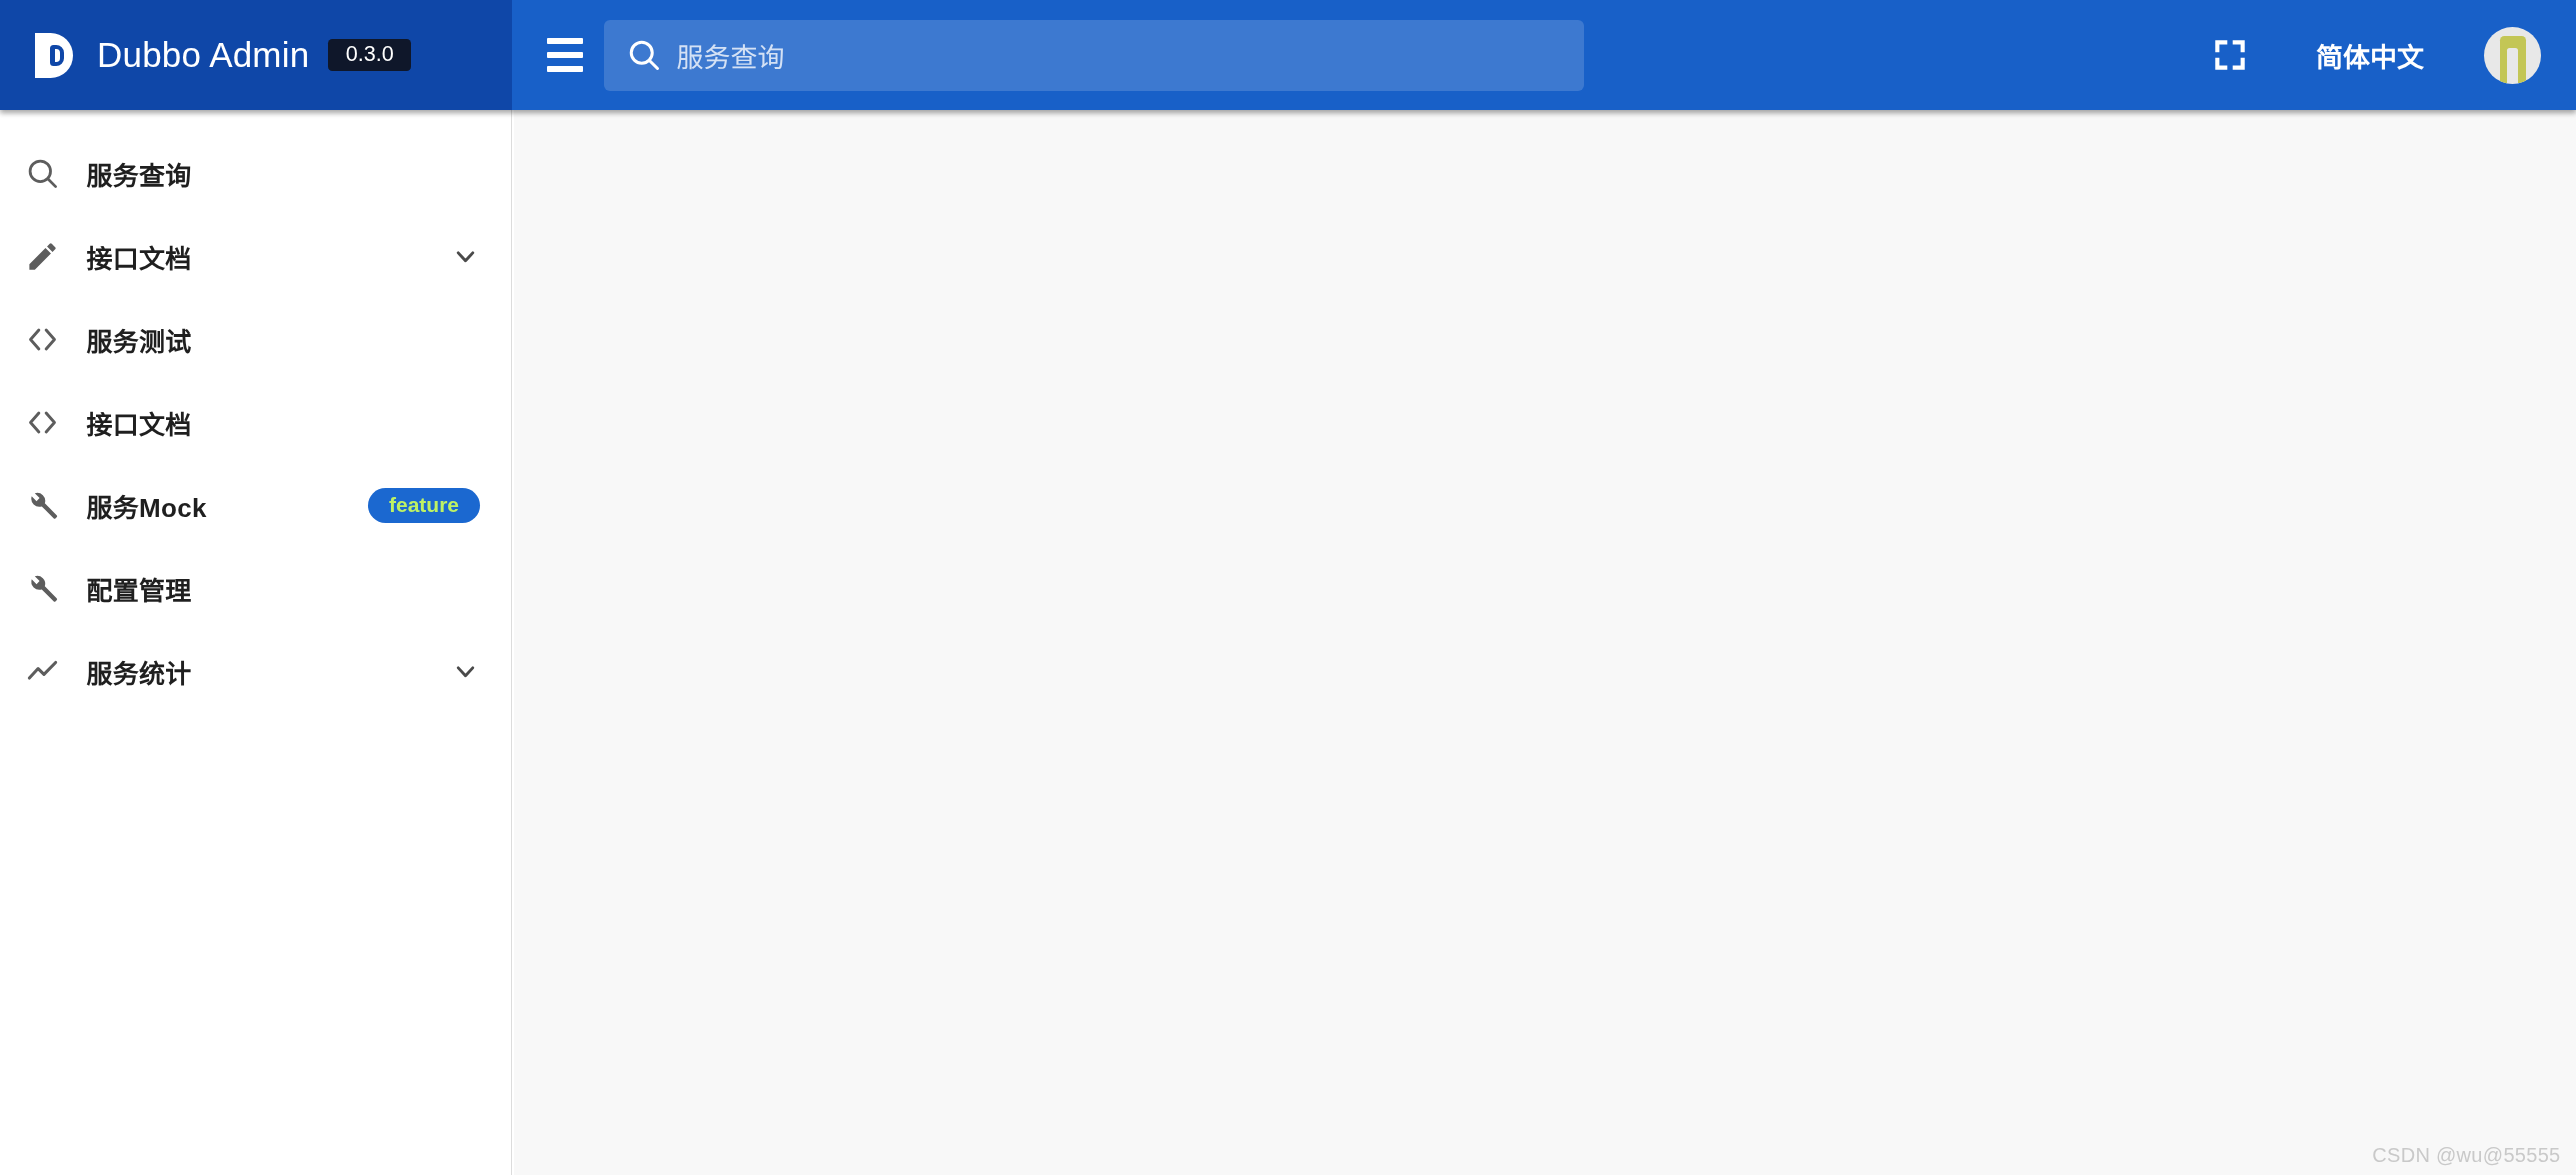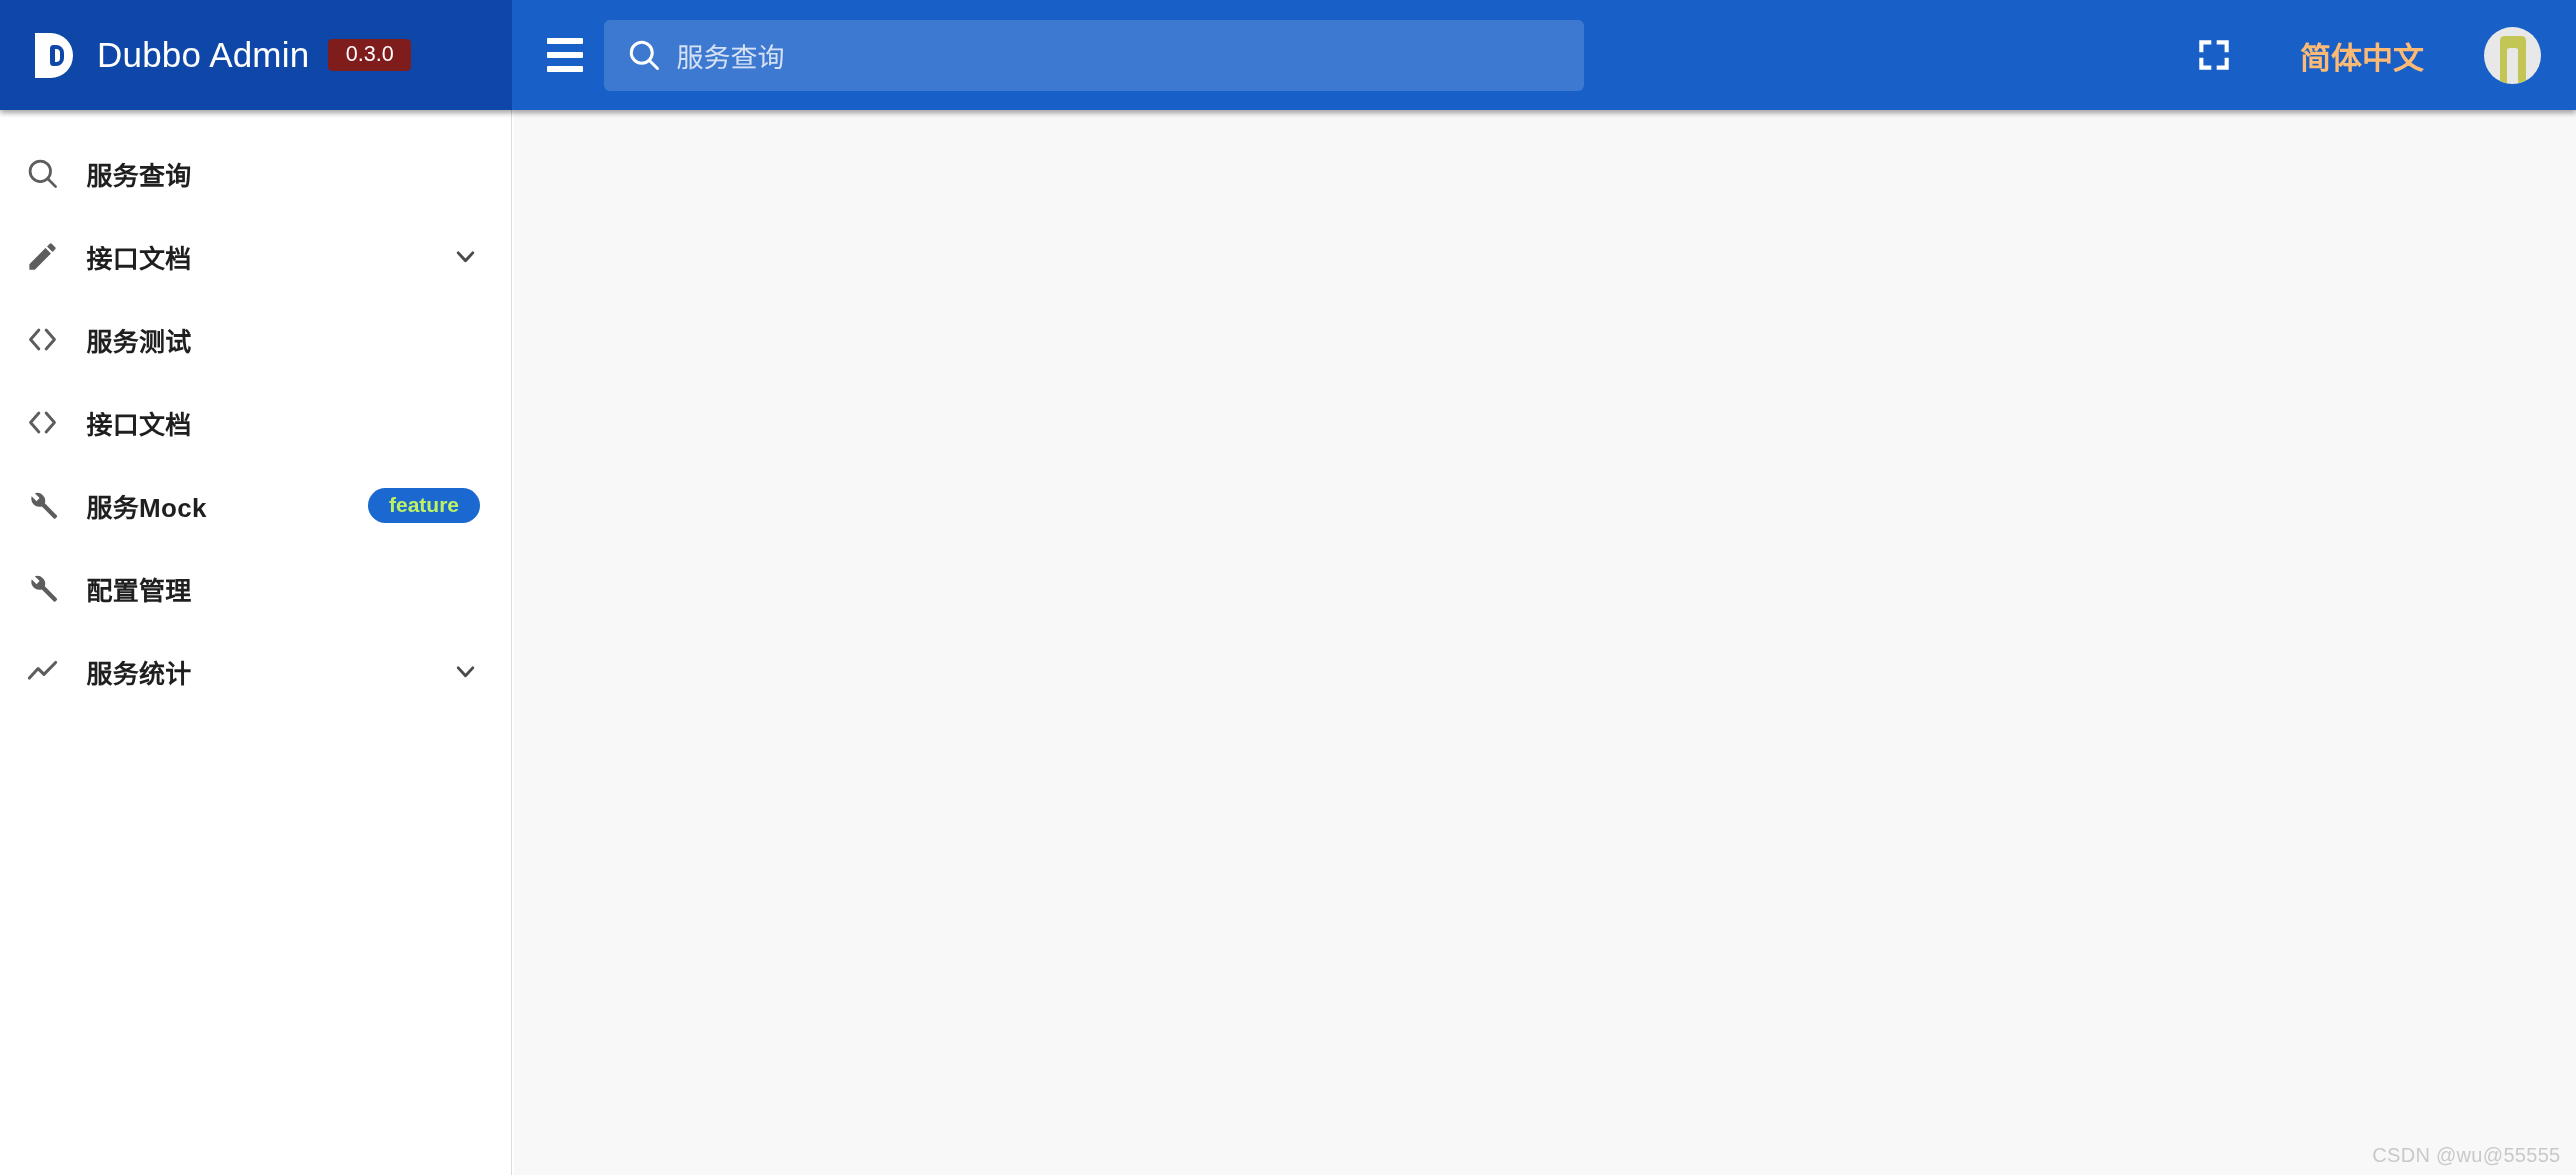--- a/index.html
+++ b/index.html
@@ -54,21 +54,21 @@
   }
   .brand-title {
     color:#ffffff;
     font-size:35px;
     font-weight:400;
     letter-spacing:0.2px;
     white-space:nowrap;
   }
   .version-badge {
     margin-left:19px;
-    background:#7f1d1d;
+    background:#0f172a;
     color:#ffffff;
     font-size:21.6px;
     font-weight:400;
     padding:4.3px 17.3px 6px;
     border-radius:4.3px;
     line-height:1;
     white-space:nowrap;
   }
 
   
@@ -112,22 +112,22 @@
 
   .header-spacer { flex:1 1 auto; }
 
   .fullscreen-btn {
     width:48px; height:48px; flex:0 0 48px;
     display:flex; align-items:center; justify-content:center;
     cursor:pointer;
     margin-right:62px;
   }
   .lang-btn {
-    color:#fdba74;
-    font-size:31px;
+    color:#ffffff;
+    font-size:27px;
     font-weight:700;
     white-space:nowrap;
     cursor:pointer;
     margin-right:60px;
   }
   .avatar {
     width:57px; height:57px; flex:0 0 57px;
     border-radius:50%;
     background:#e8e8e8;
     position:relative;

